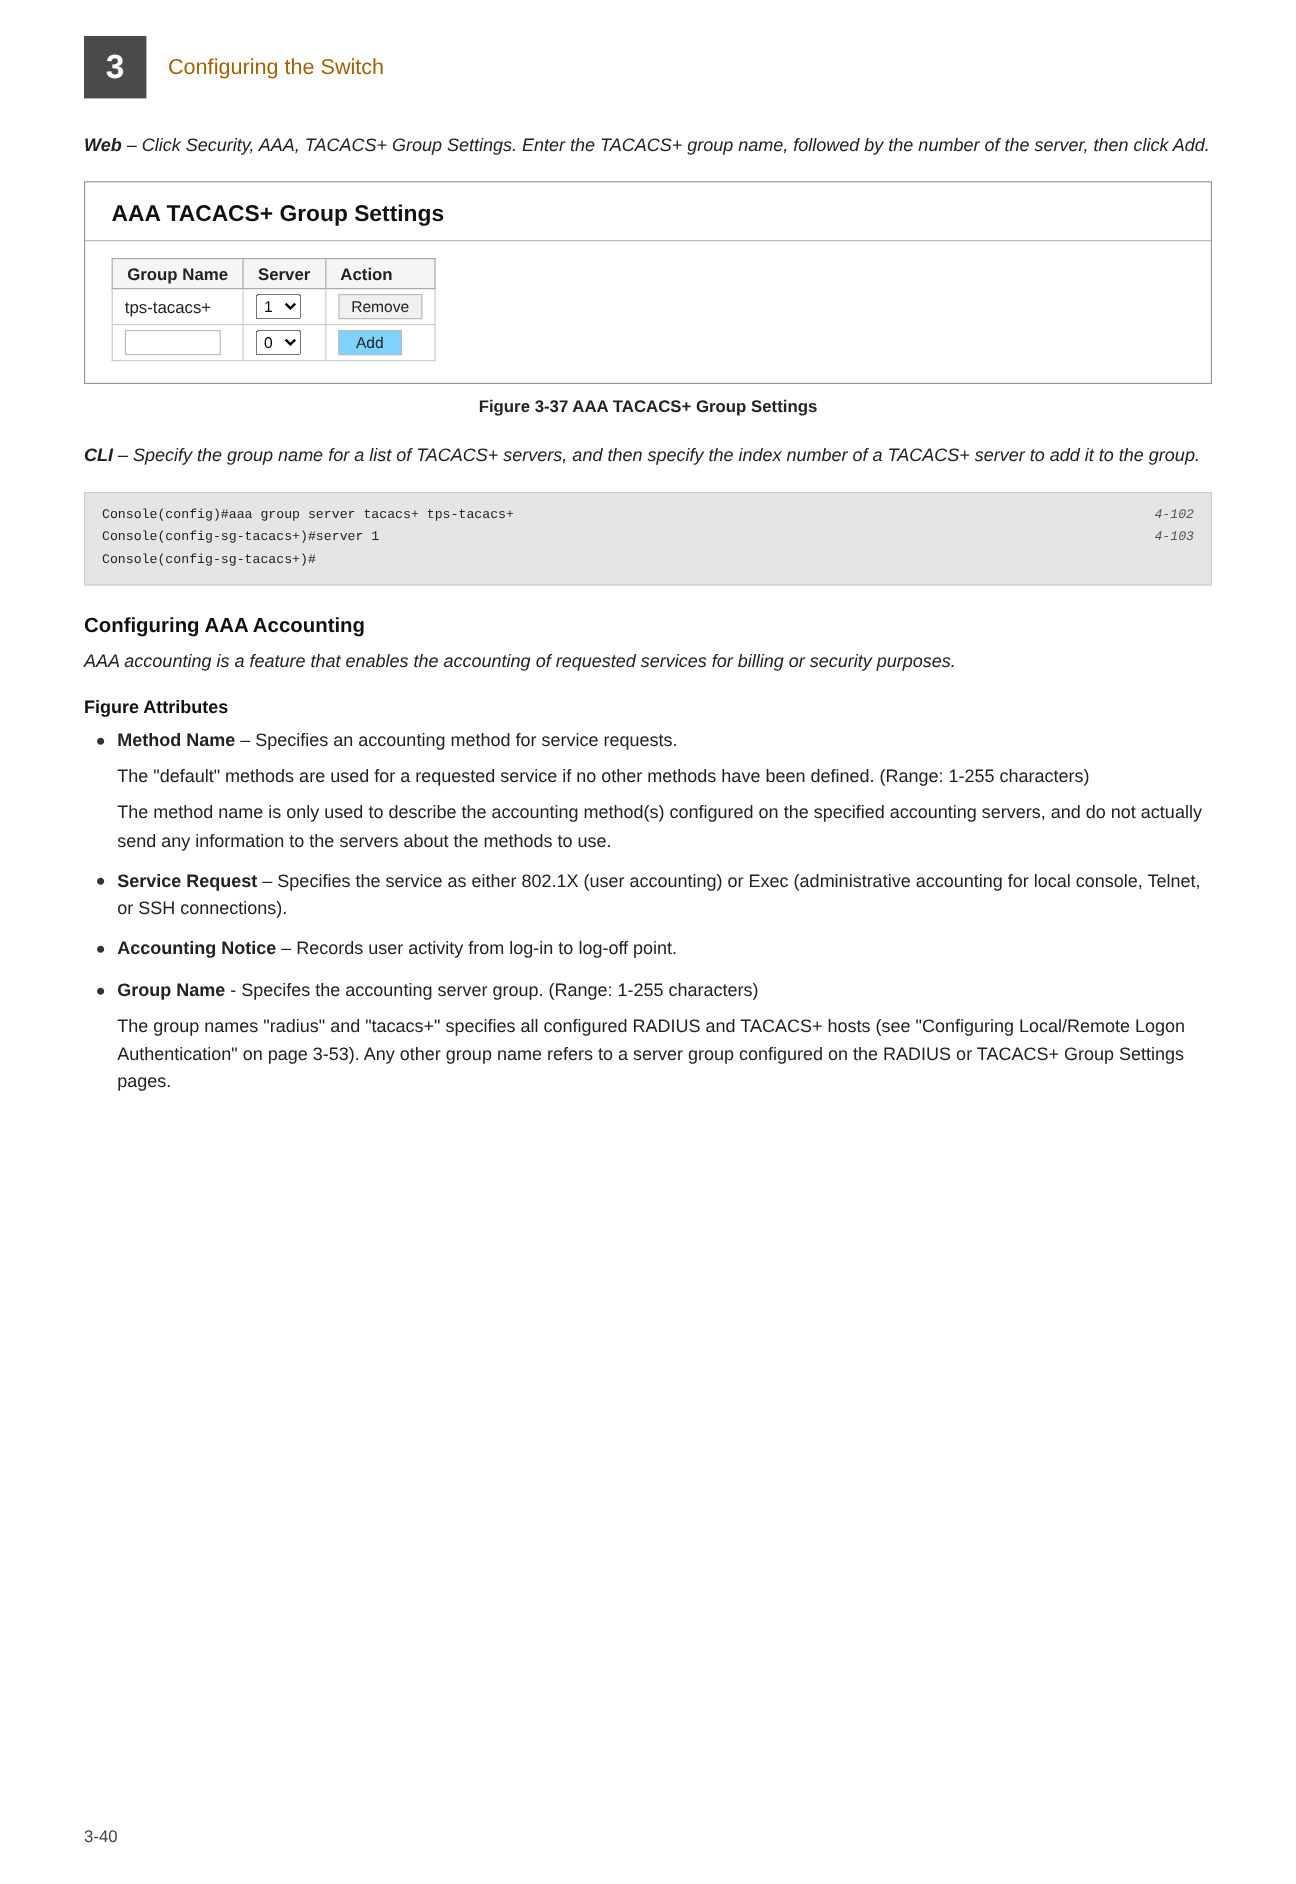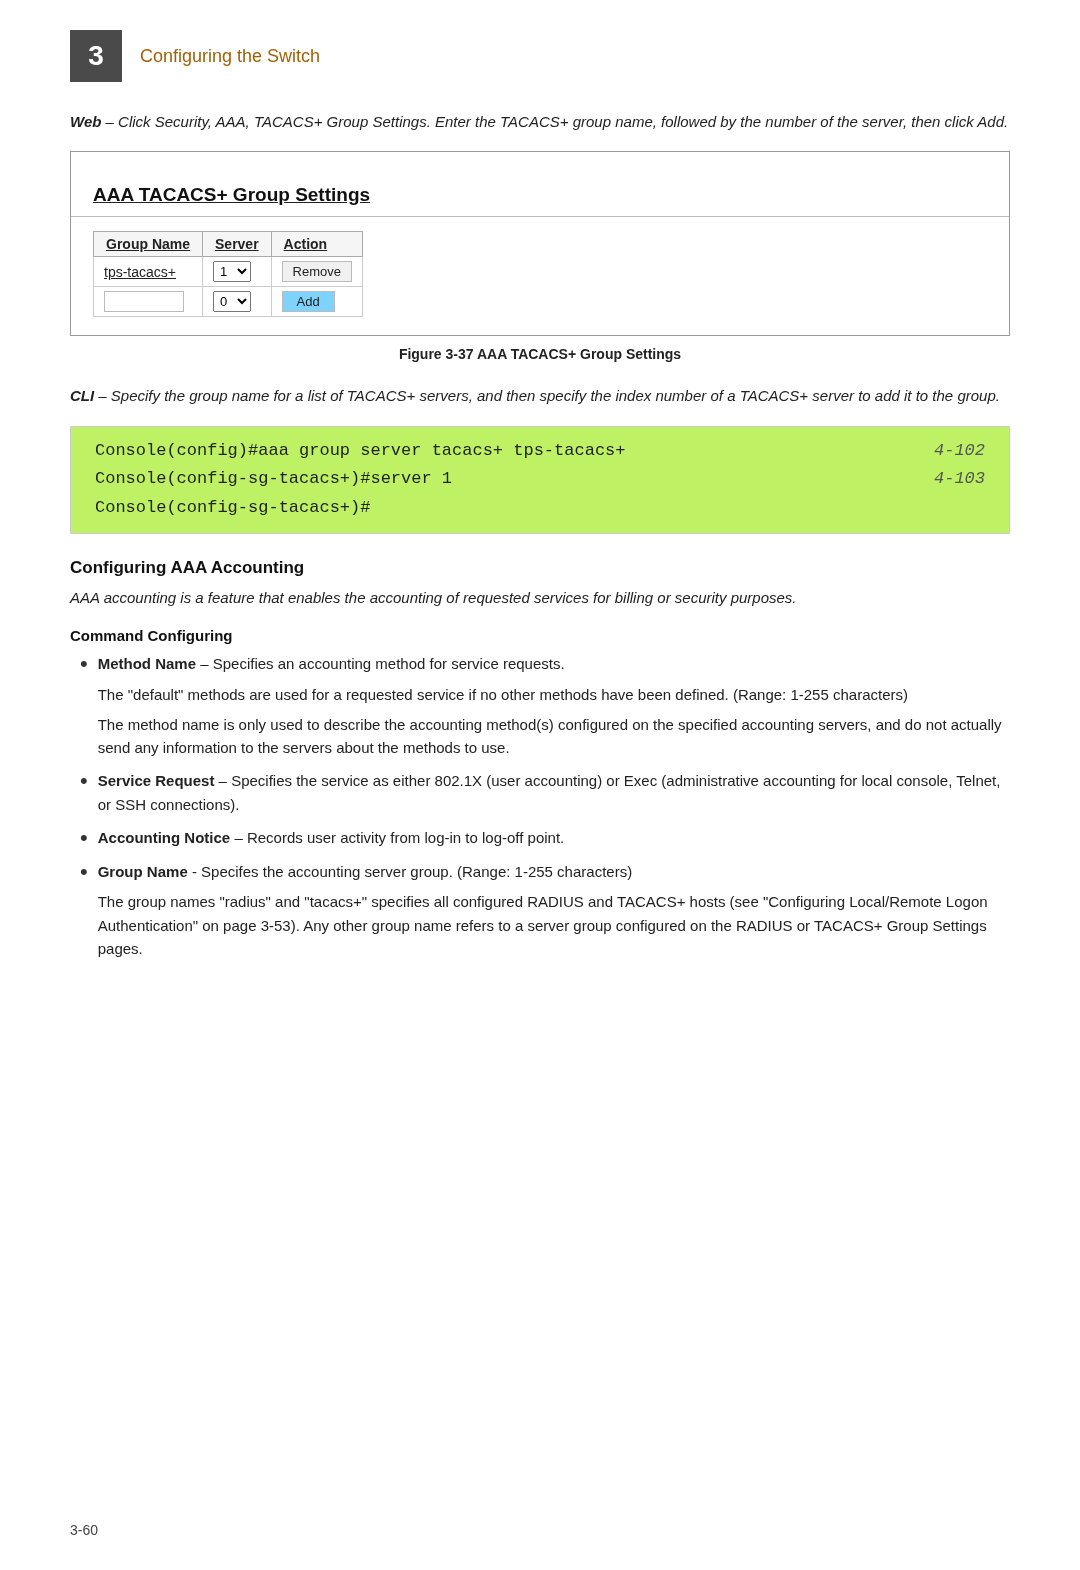--- a/index.html
+++ b/index.html
@@ -54,23 +54,22 @@
       font-style: italic;
     }
     .body-text b, b {
       font-weight: bold;
     }
 
     
     .settings-box {
       border: 1px solid #999;
       margin: 18px 0 10px 0;
-      padding: 16px 0 18px 0;
+      padding: 0 0 18px 0;
       background: #fff;
-      text-decoration: underline;
     }
     .settings-box-title {
       font-size: 19px;
       font-weight: bold;
       padding: 16px 22px 10px 22px;
       border-bottom: 1px solid #bbb;
       margin-bottom: 14px;
       color: #111;
     }
     .settings-table-wrap {
@@ -133,24 +132,24 @@
       text-align: center;
       font-size: 14px;
       font-weight: bold;
       margin: 8px 0 22px 0;
       color: #222;
     }
 
     
     .cli-block {
       border: 1px solid #ccc;
-      background: #bef264;
+      background: #e5e5e5;
       font-family: 'Courier New', Courier, monospace;
-      font-size: 17px;
-      padding: 10px 24px;
+      font-size: 11px;
+      padding: 10px 14px;
       margin: 10px 0 22px 0;
       color: #222;
       line-height: 1.7;
     }
     .cli-line {
       display: flex;
       justify-content: space-between;
     }
     .cli-line-text {
       flex: 1;
@@ -296,21 +295,21 @@
     <div class="cli-line">
       <span class="cli-line-text">Console(config-sg-tacacs+)#</span>
       <span class="cli-line-ref"></span>
     </div>
   </div>
 
   <div class="section-heading">Configuring AAA Accounting</div>
 
   <p class="body-text">AAA accounting is a feature that enables the accounting of requested services for billing or security purposes.</p>
 
-  <div class="cmd-attr-heading">Command Configuring</div>
+  <div class="cmd-attr-heading">Figure Attributes</div>
 
   <ul class="bullet-list">
 
     <li>
       <span class="bullet-dot">•</span>
       <div class="bullet-content">
         <span><b>Method Name</b></span><span> – </span><span>Specifies an accounting method for service requests.</span>
         <p class="sub-para">The "default" methods are used for a requested service if no other methods have been defined. (Range: 1-255 characters)</p>
         <p class="sub-para">The method name is only used to describe the accounting method(s) configured on the specified accounting servers, and do not actually send any information to the servers about the methods to use.</p>
       </div>
@@ -333,15 +332,15 @@
     <li>
       <span class="bullet-dot">•</span>
       <div class="bullet-content">
         <span><b>Group Name</b></span><span> - </span><span>Specifes the accounting server group. (Range: 1-255 characters)</span>
         <p class="sub-para">The group names "radius" and "tacacs+" specifies all configured RADIUS and TACACS+ hosts (see "Configuring Local/Remote Logon Authentication" on page 3-53). Any other group name refers to a server group configured on the RADIUS or TACACS+ Group Settings pages.</p>
       </div>
     </li>
 
   </ul>
 
-  <div class="page-number">3-60</div>
+  <div class="page-number">3-40</div>
 
 </div>
 
 </body></html>

